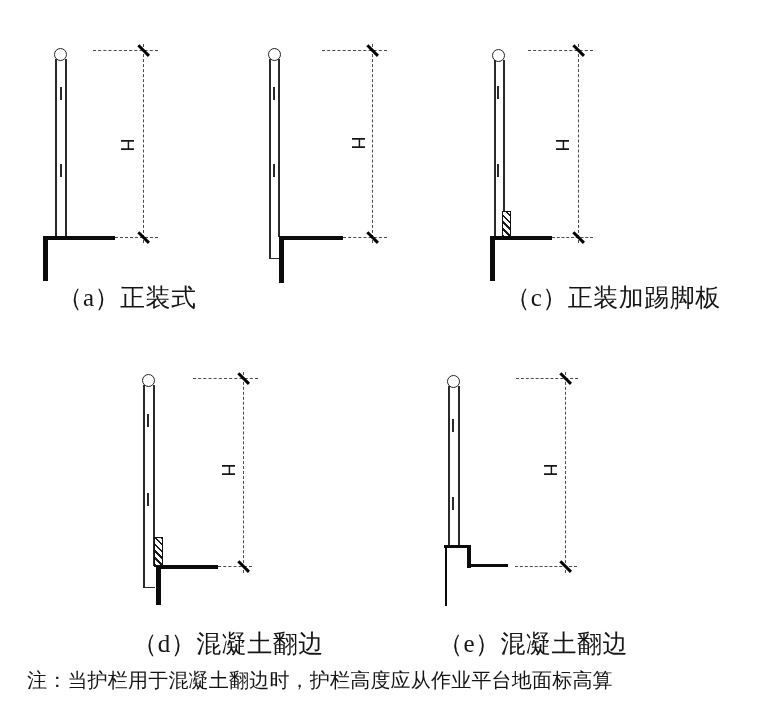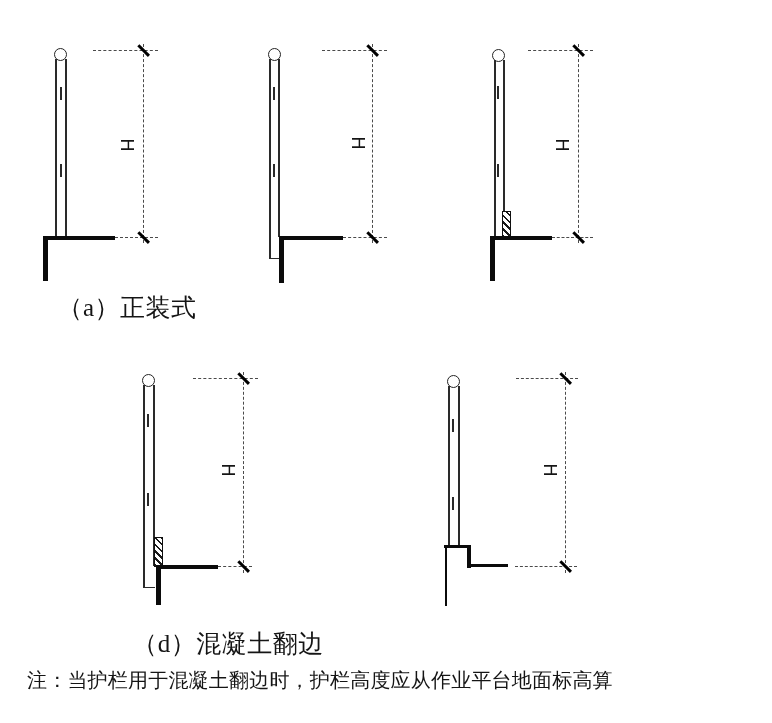--- a/index.html
+++ b/index.html
@@ -117,18 +117,20 @@
     <div class="el thk" style="left:467px;top:563.5px;width:41px;height:3.5px;"></div>
     <div class="el thk" style="left:444.5px;top:544.5px;width:2.5px;height:61px;"></div>
     <div class="el exth" style="left:515px;top:566px;width:62px;"></div>
     <div class="el exth" style="left:516px;top:378px;width:62px;"></div>
     <div class="el dimv" style="left:565px;top:372px;height:201px;"></div>
     <div class="el tick" style="left:557.5px;top:376.8px;"></div>
     <div class="el tick" style="left:557.5px;top:565.3px;"></div>
     <div class="el hlab" style="left:550px;top:470px;">H</div>
   </div>
 
-  <div class="caption" style="left:127px;top:293px;">（a）正装式</div>
+  <div class="caption" style="left:127px;top:283px;">（a）正装式</div>
+  <div class="caption" style="left:613px;top:283px;">（c）正装加踢脚板</div>
   <div class="caption" style="left:228px;top:629px;">（d）混凝土翻边</div>
+  <div class="caption" style="left:533px;top:629px;">（e）混凝土翻边</div>
 
   <div class="note" style="left:27px;top:667px;">注：当护栏用于混凝土翻边时，护栏高度应从作业平台地面标高算</div>
 
 </div>
 
 </body></html>

